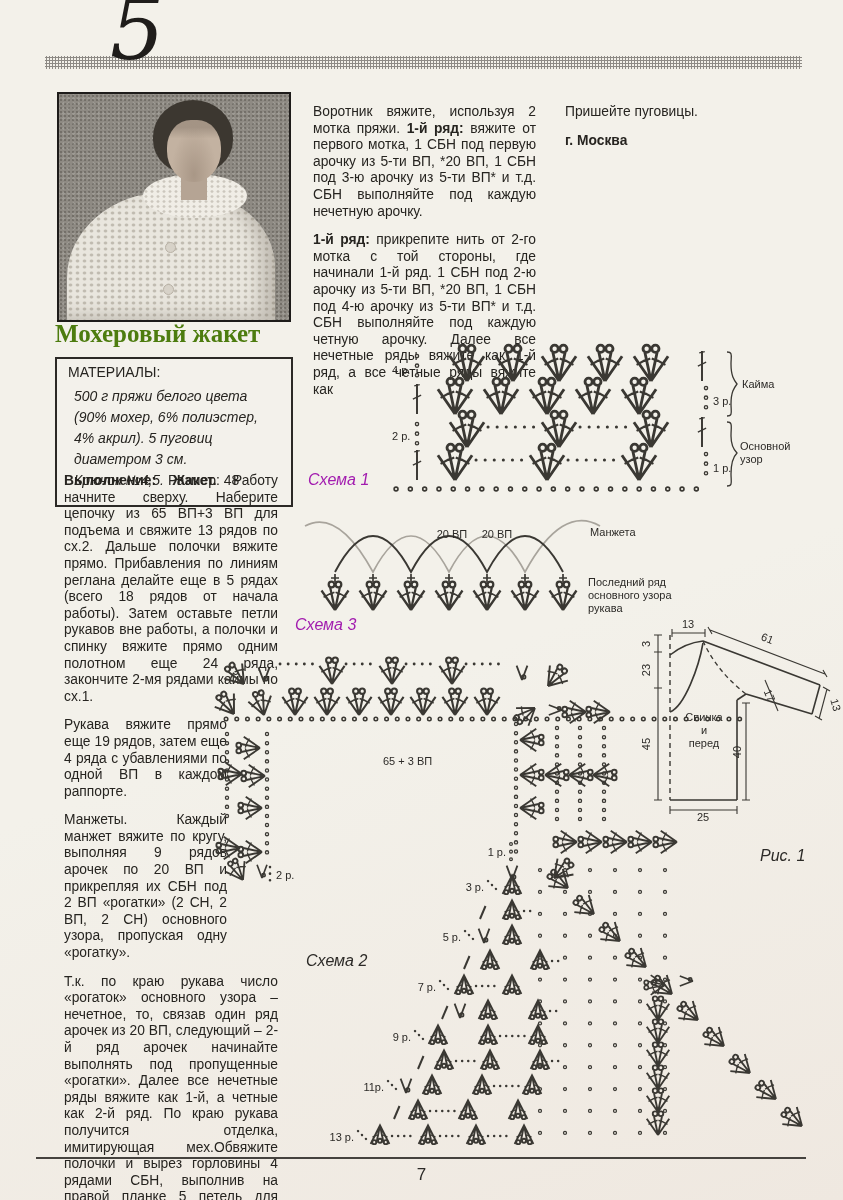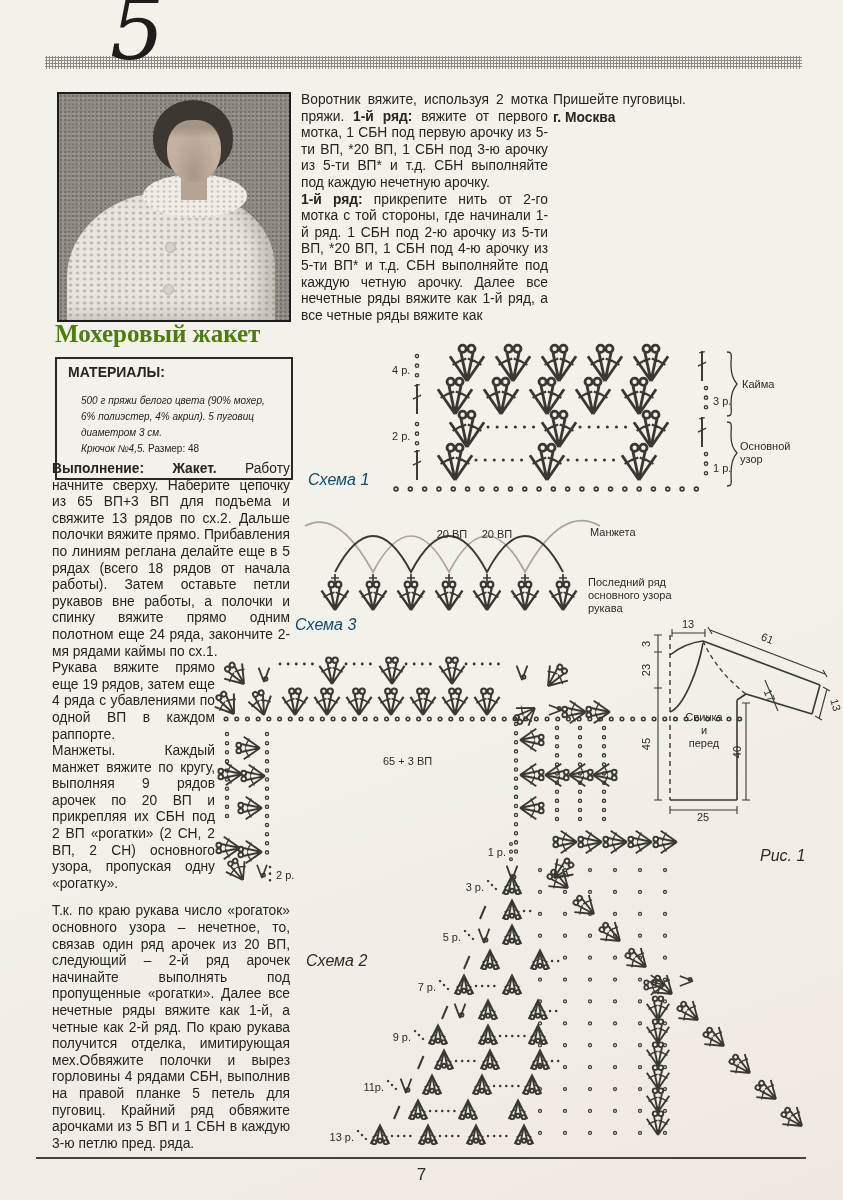--- a/index.html
+++ b/index.html
@@ -30,32 +30,32 @@
         border-radius:48% 42% 4px 4px / 66% 58% 4px 4px;
         background-image:radial-gradient(rgba(142,134,120,.45) 1.1px,rgba(233,230,222,0) 2.3px);
         background-size:7px 6px;box-shadow:inset -14px -6px 18px rgba(120,112,100,.35)}
   .collar{position:absolute;left:84px;top:80px;width:104px;height:44px;background:#f0ede6;
         border-radius:50%;background-image:radial-gradient(rgba(150,142,128,.4) 1px,transparent 2px);
         background-size:6px 5px}
   .btn{position:absolute;width:9px;height:9px;border-radius:50%;background:#d7d2c8;border:1px solid #b9b2a6}
   
   .title{left:55px;top:320px;width:250px;font:bold 25px/1.1 "Liberation Serif",serif;color:#4d7c0f}
   .materials{left:55px;top:357px;width:212px;border:2px solid #2b2926;padding:5px 11px 8px;background:rgba(255,255,255,.06)}
-  .materials .mh{font-weight:bold;font-size:14px;margin:0 0 2px}
-  .materials .mb{font-style:italic;font-size:10px;line-height:16px;margin:13px}
+  .materials .mh{font-weight:normal;font-size:14px;margin:0 0 2px}
+  .materials .mb{font-style:italic;font-size:14px;line-height:21px;margin:6px}
   .materials .mbold{font-style:normal;font-weight:normal}
   
-  .col p{margin:0;text-align:justify;font-size:13.8px;line-height:16.6px}
+  .col p{margin:12px;text-align:justify;font-size:13.8px;line-height:16.6px}
   .colL{left:52px;top:461px;width:238px}
   .colL .narrow{width:163px}
   .colM{left:301px;top:92px;width:247px}
   .colR{left:553px;top:92px;width:251px}
   .author{font-weight:bold;text-align:right;padding-right:10px;margin-top:1px !important}
   
-  .dlabel{font:italic 16px "Liberation Sans",sans-serif;color:#0c4a6e}
+  .dlabel{font:italic 16px "Liberation Sans",sans-serif;color:#a21caf}
   
   .rule{left:36px;top:1157px;width:770px;height:2px;background:#45423e}
   .pageno{left:0;top:1165px;width:843px;text-align:center;font-size:17px;color:#2c2a27}
   
   svg{overflow:visible}
   svg .rg{stroke:#3a3833;fill:none;stroke-linecap:round}
   svg .ri{stroke:#f1eee6;fill:none;stroke-linecap:round}
   svg .dt{stroke:#3a3833;fill:none;stroke-linecap:round}
   svg .ln{stroke:#3a3833;fill:none}
   svg .gray{stroke:#a8a49c}

